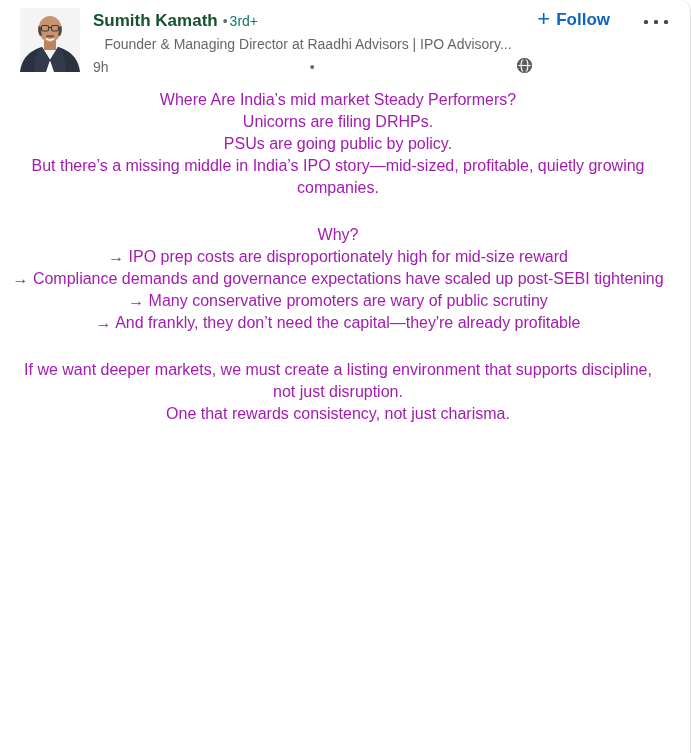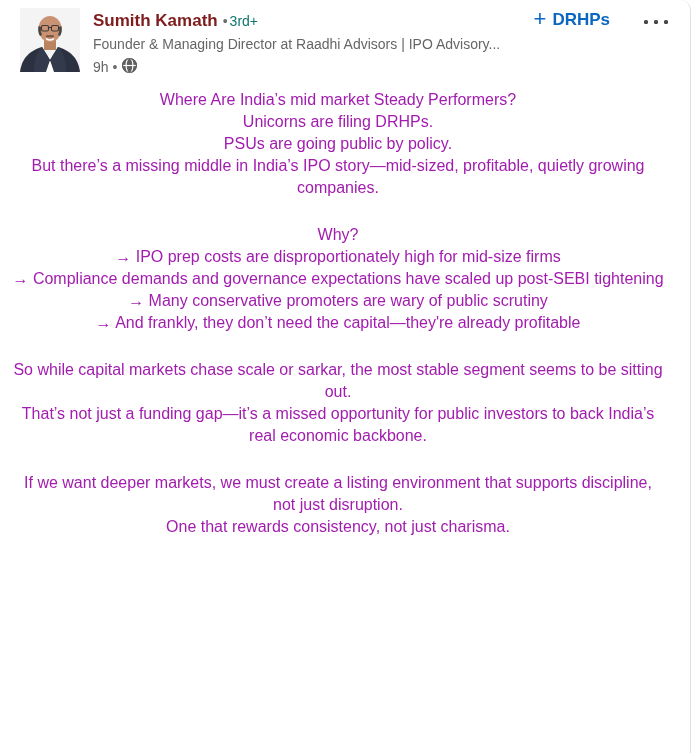--- a/index.html
+++ b/index.html
@@ -15,28 +15,28 @@
   }
   
   .header{position:relative;height:86px;}
   .avatar{
     position:absolute;left:20px;top:8px;
     width:60px;height:64px;overflow:hidden;background:#f4f4f5;
     cursor:pointer;
   }
   .info{position:absolute;left:93px;top:10px;width:440px;}
   .name-row{line-height:22px;white-space:nowrap;}
-  .author-name{font-size:17px;font-weight:700;color:#7f1d1d;cursor:pointer;}
+  .author-name{font-size:17px;font-weight:700;color:#14532d;cursor:pointer;}
   .dot-sep{color:#6b6b6b;font-size:14px;margin:0 2px 0 5px;}
   .degree{color:#0f766e;font-size:14px;}
   .headline{
     margin-top:3px;font-size:14px;color:#666666;line-height:18px;
-    white-space:nowrap;overflow:hidden;text-overflow:clip;max-width:430px;
+    white-space:nowrap;overflow:hidden;text-overflow:clip;max-width:430px;text-align:center;
   }
-  .time-row{margin-top:3px;font-size:14px;color:#666666;line-height:18px;display:flex;align-items:center;}
+  .time-row{margin-top:3px;font-size:14px;color:#666666;line-height:18px;display:flex;align-items:center;justify-content:space-between;}
   .time-row .dot-sep{margin:0 4px;}
   .globe{display:inline-block;margin-top:1px;}
   .follow-btn{
     position:absolute;top:8px;right:76px;
     display:flex;align-items:center;gap:6px;
     color:#0a66c2;font-size:17px;font-weight:700;
     background:none;border:none;padding:2px 4px;cursor:pointer;
     font-family:inherit;
   }
   .follow-btn .plus{font-size:22px;font-weight:400;line-height:18px;position:relative;top:-1px;}
@@ -105,41 +105,39 @@
             <ellipse cx="8" cy="8" rx="3.2" ry="7" fill="none" stroke="#ffffff" stroke-width="1.1"></ellipse>
             <line x1="1" y1="8" x2="15" y2="8" stroke="#ffffff" stroke-width="1.1"></line>
             <circle cx="8" cy="8" r="6.5" fill="none" stroke="#5f5f5f" stroke-width="1.2"></circle>
           </svg>
         </span>
       </div>
     </div>
 
     <button class="follow-btn">
       <span class="plus">+</span>
-      <span>DRHPs</span>
+      <span>Follow</span>
     </button>
 
     <button class="menu-btn" aria-label="more">
       <span style="display:flex;gap:6px;">
         <span class="d"></span>
           <span class="d"></span>
           <span class="d"></span>
       </span>
     </button>
   </div>
 
   <div class="post-body">
     <p>Where Are India’s mid market Steady Performers?
 Unicorns are filing DRHPs.
 PSUs are going public by policy.
 But there’s a missing middle in India’s IPO story—mid-sized, profitable, quietly growing companies.</p>
     <p>Why?
-→ IPO prep costs are disproportionately high for mid-size firms
+→ IPO prep costs are disproportionately high for mid-size reward
 → Compliance demands and governance expectations have scaled up post-SEBI tightening
 → Many conservative promoters are wary of public scrutiny
 → And frankly, they don’t need the capital—they're already profitable</p>
-    <p>So while capital markets chase scale or sarkar, the most stable segment seems to be sitting out.
-That’s not just a funding gap—it’s a missed opportunity for public investors to back India’s real economic backbone.</p>
     <p>If we want deeper markets, we must create a listing environment that supports discipline, not just disruption.
 One that rewards consistency, not just charisma.</p>
   </div>
 
 </div>
 
 </body></html>

